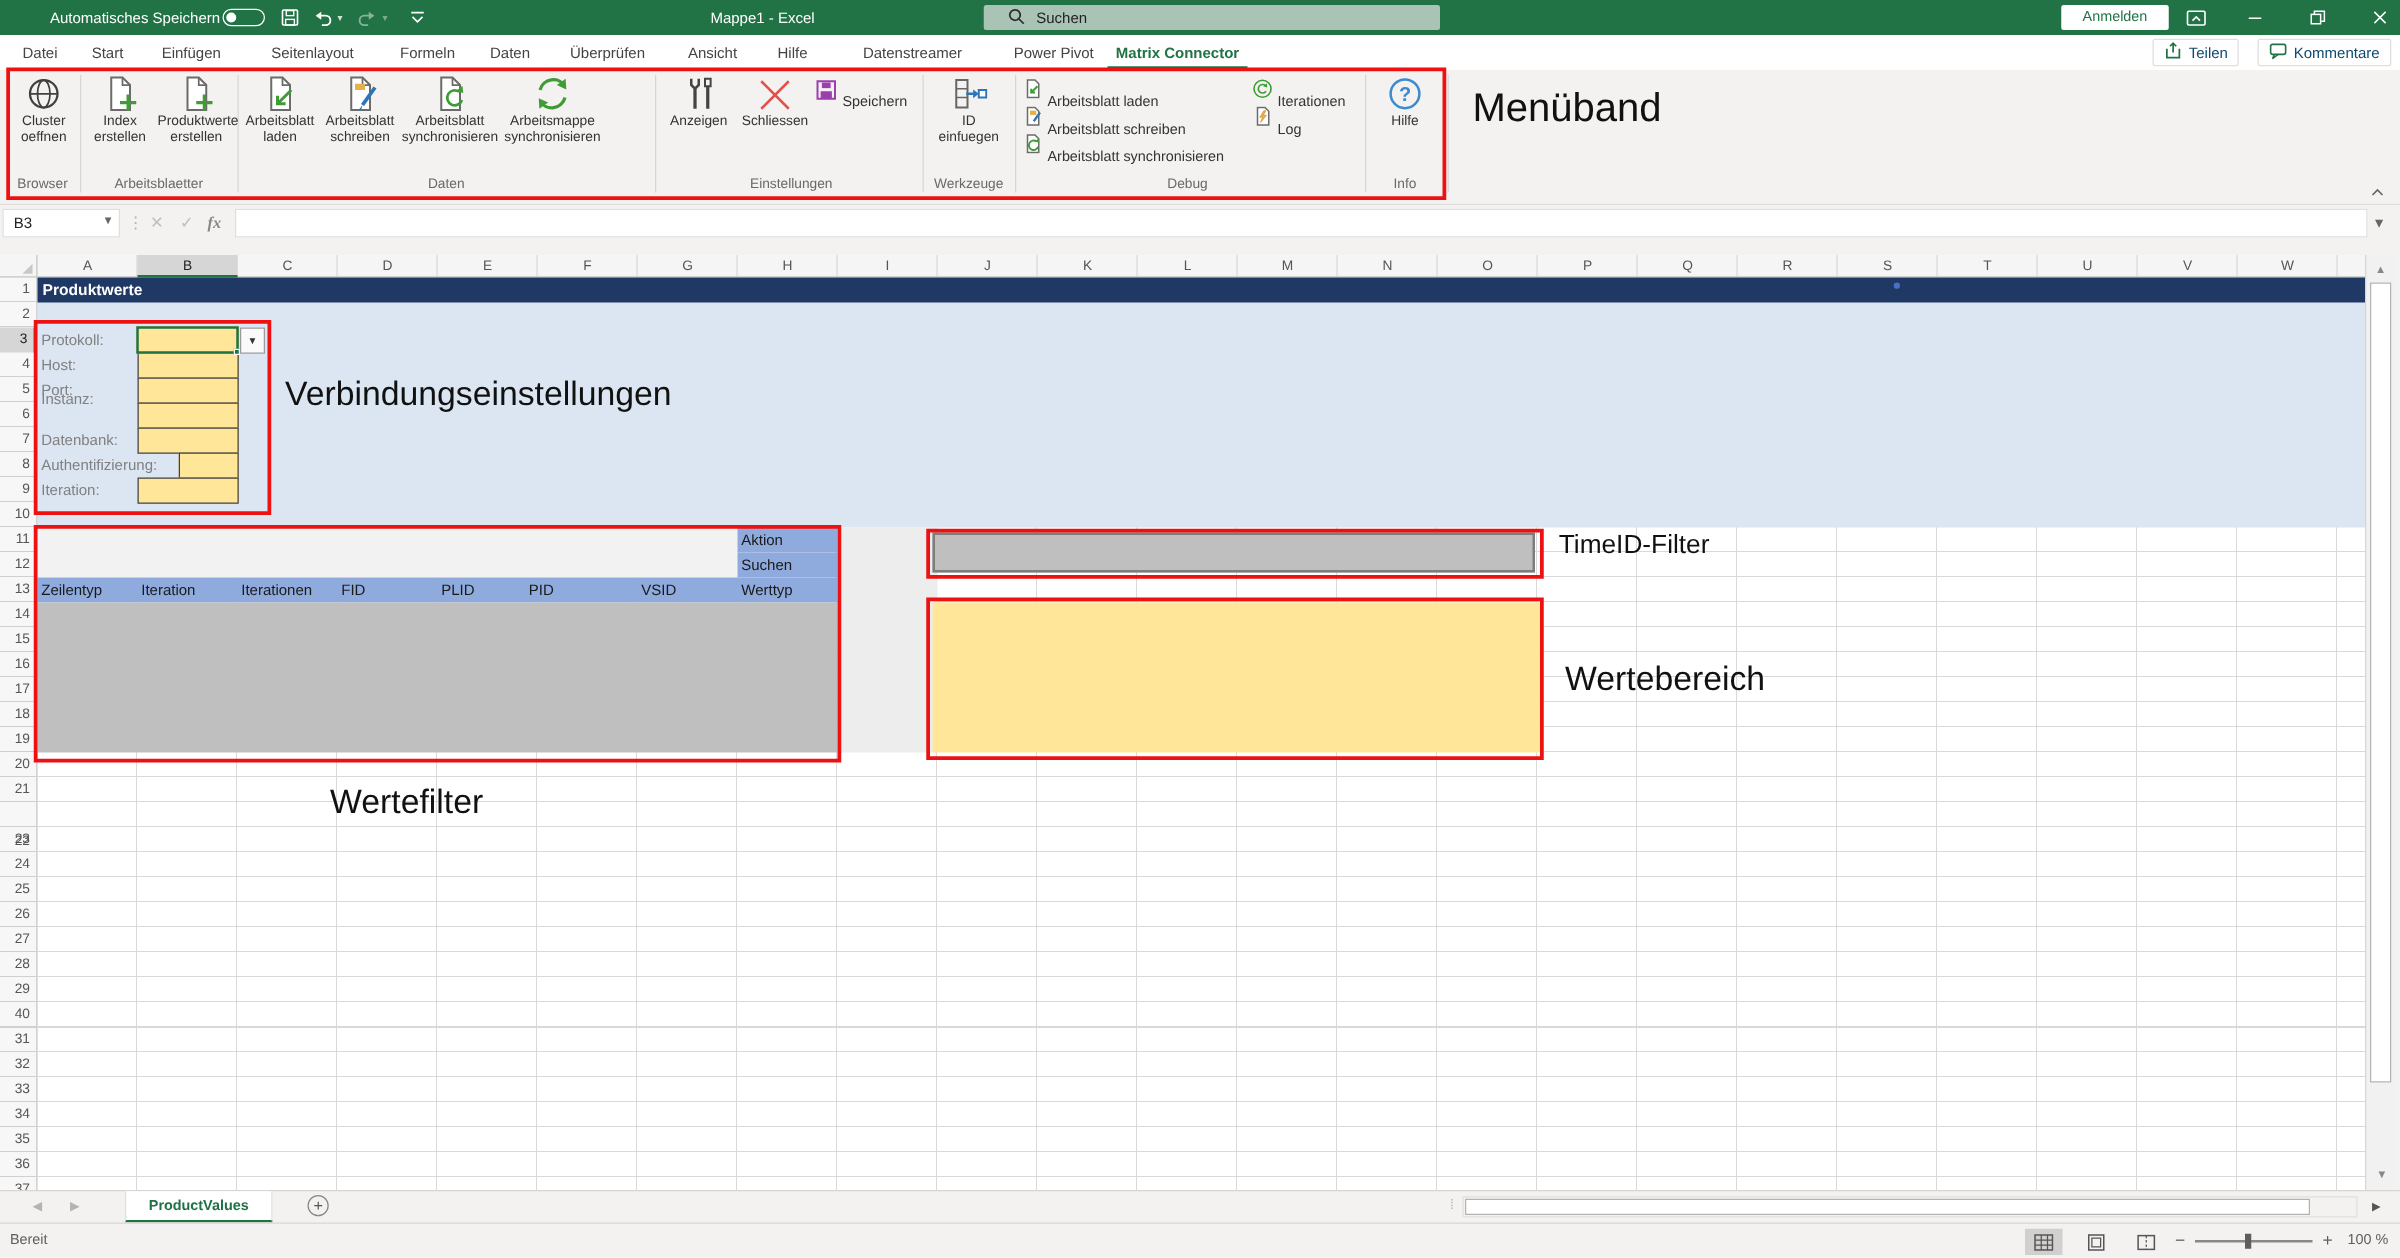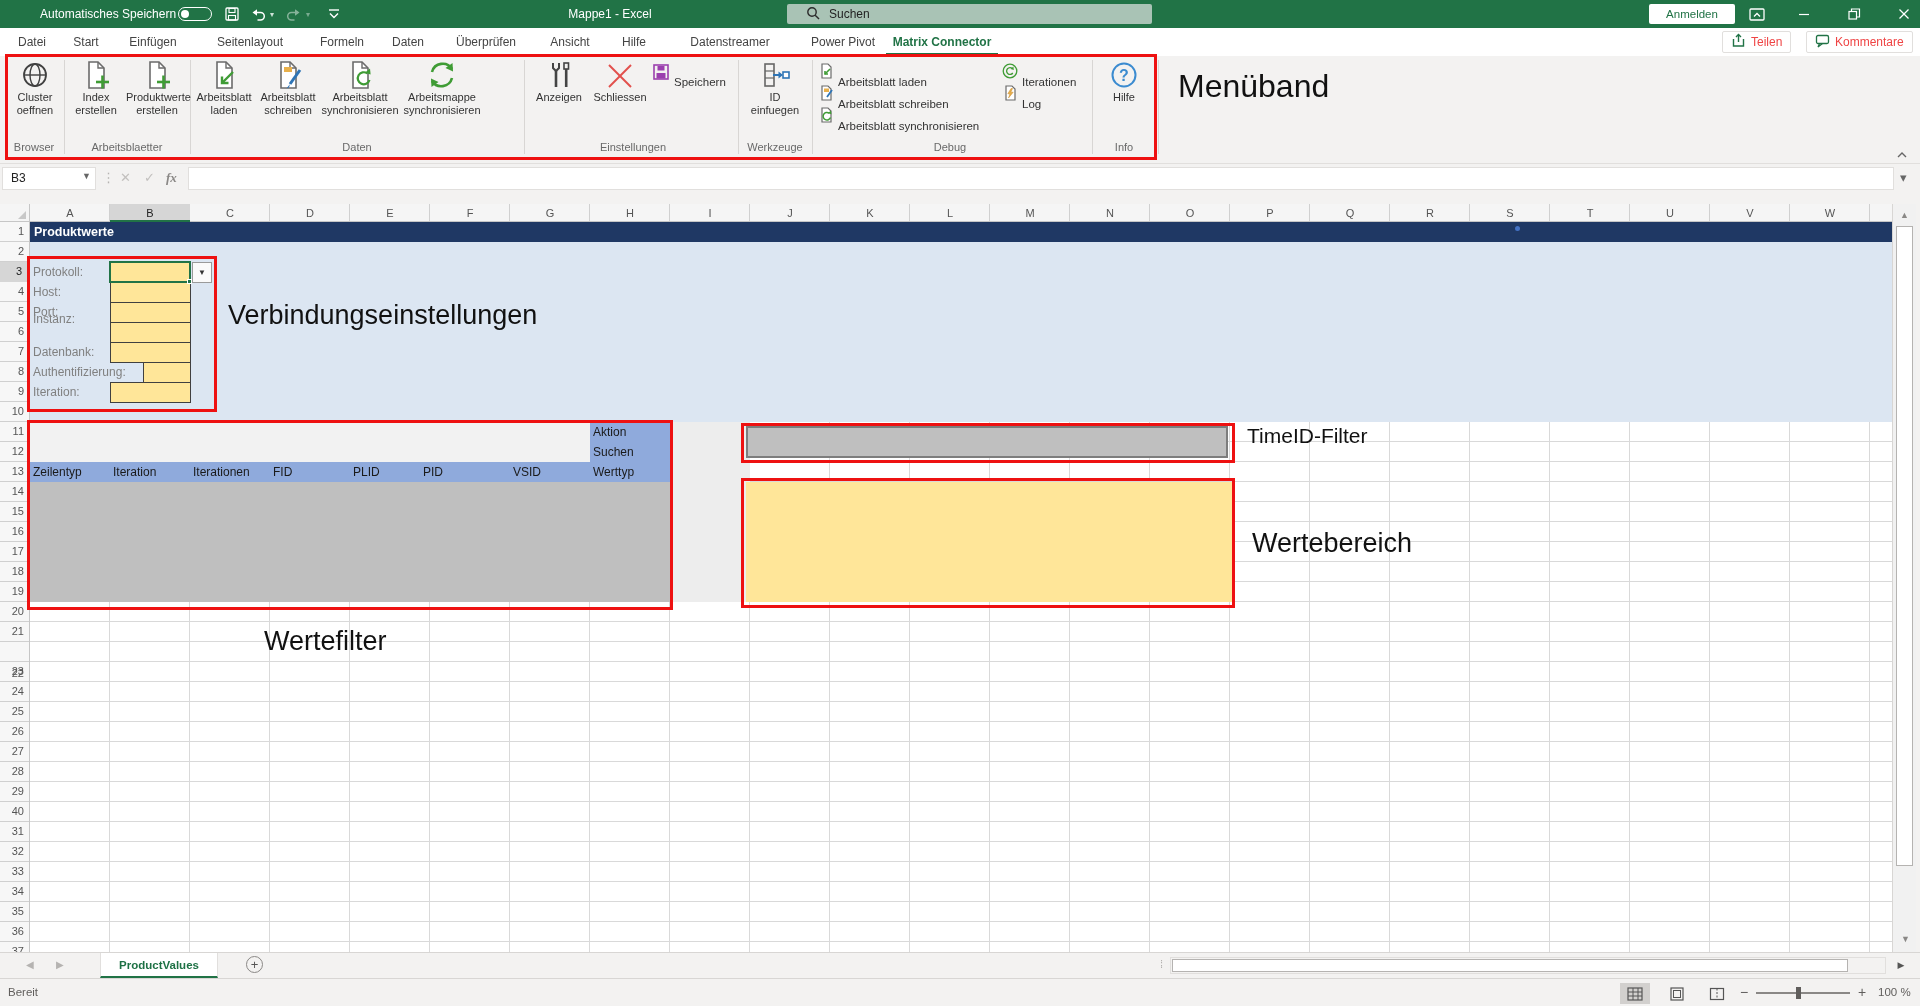--- a/index.html
+++ b/index.html
@@ -14,21 +14,21 @@
   #autosave-toggle .dot { position:absolute; left:2px; top:2px; width:8px; height:8px; border-radius:50%; background:#fff; }
   .qat-ic { position:absolute; top:6px; }
   #search-box { position:absolute; left:787px; top:4px; width:365px; height:20px; background:#a9c3b5; border-radius:2px; display:flex; align-items:center; padding-left:18px; gap:8px; }
   #search-box span { font-size:12px; color:#222; }
   #signin-btn { position:absolute; left:1649px; top:4px; width:86px; height:20px; background:#fff; color:#217346; font-size:11.5px; text-align:center; line-height:20px; border-radius:2px; }
 
   
   #tabrow { position:absolute; left:0; top:28px; width:1920px; height:28px; background:#ffffff; }
   .menu-tab { position:absolute; top:0; height:28px; font-size:12px; color:#444; text-align:center; line-height:28px; white-space:nowrap; }
   .menu-tab.active { color:#217346; font-weight:bold; border-bottom:3px solid #217346; }
-  .top-right-btn { position:absolute; top:3px; height:22px; border:1px solid #e1dfdd; border-radius:2px; display:flex; align-items:center; gap:5px; padding:0 8px; font-size:12px; color:#ef4444; background:#fff; }
+  .top-right-btn { position:absolute; top:3px; height:22px; border:1px solid #e1dfdd; border-radius:2px; display:flex; align-items:center; gap:5px; padding:0 8px; font-size:12px; color:#0c4a6e; background:#fff; }
 
   
   #ribbon { position:absolute; left:0; top:56px; width:1920px; height:108px; background:#f3f2f1; border-bottom:1px solid #e1dfdd; }
   .rb-lg { position:absolute; top:2px; height:86px; text-align:center; }
   .rb-lg .ic { display:block; margin:2px auto 1px; width:30px; height:30px; }
   .rb-lg .lb { font-size:11px; line-height:12.5px; color:#333; white-space:nowrap; }
   .rb-sm { position:absolute; height:18px; display:flex; align-items:center; gap:4px; }
   .rb-sm .lb { font-size:11.5px; color:#333; white-space:nowrap;margin-top:21px; }
   .rb-sep { position:absolute; top:4px; width:1px; height:94px; background:#d8d6d4; }
   .rb-grouplabel { position:absolute; top:85px; font-size:11px; color:#696969; white-space:nowrap; transform:translateX(-50%); }

